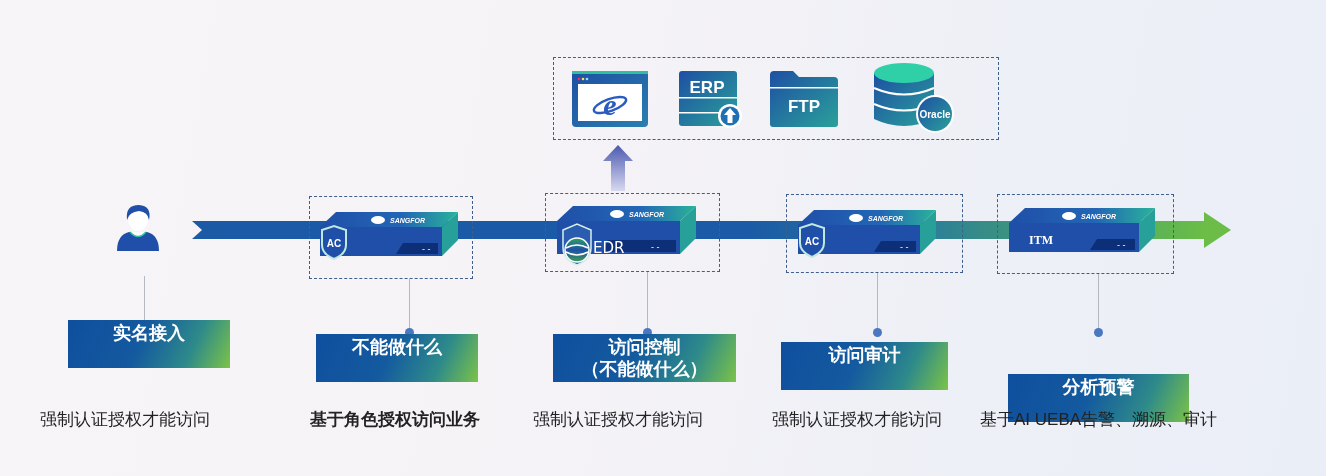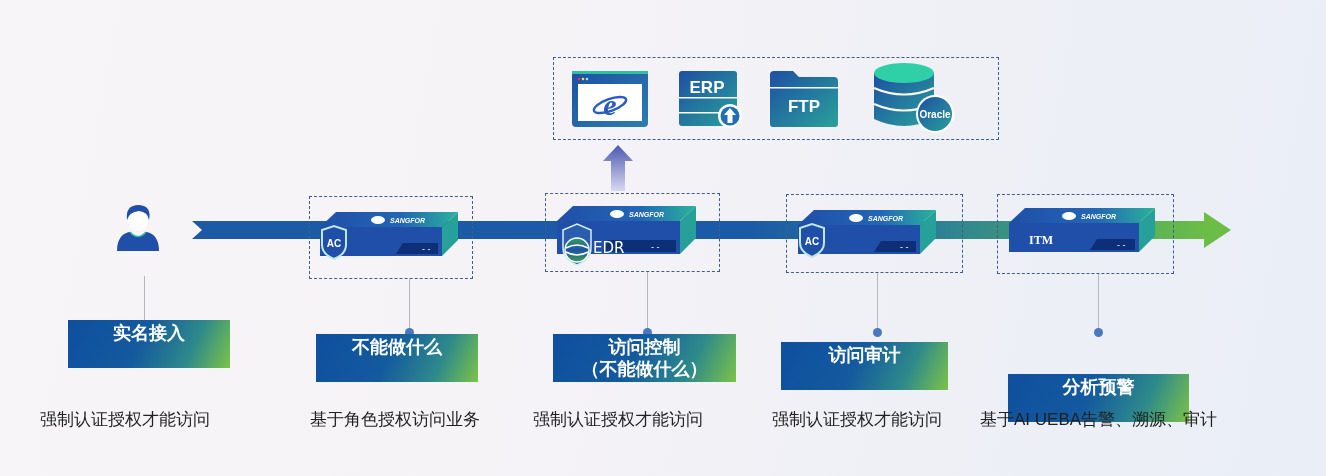--- a/index.html
+++ b/index.html
@@ -219,16 +219,16 @@
   <div>（不能做什么）</div>
 </div>
 <div class="stage" style="left:781px;top:334px;width:167px;margin-top:8px;">
   <div>访问审计</div>
 </div>
 <div class="stage" style="left:1008px;top:334px;width:181px;margin-top:40px;">
   <div>分析预警</div>
 </div>
 
 <div class="desc" style="left:40px;">强制认证授权才能访问</div>
-<div class="desc" style="left:310px;">基于角色授权访问业务</div>
+<div class="desc" style="left:310px;font-weight:bold;">基于角色授权访问业务</div>
 <div class="desc" style="left:533px;">强制认证授权才能访问</div>
 <div class="desc" style="left:772px;">强制认证授权才能访问</div>
 <div class="desc" style="left:980px;">基于AI UEBA告警、溯源、审计</div>
 
 </body></html>

